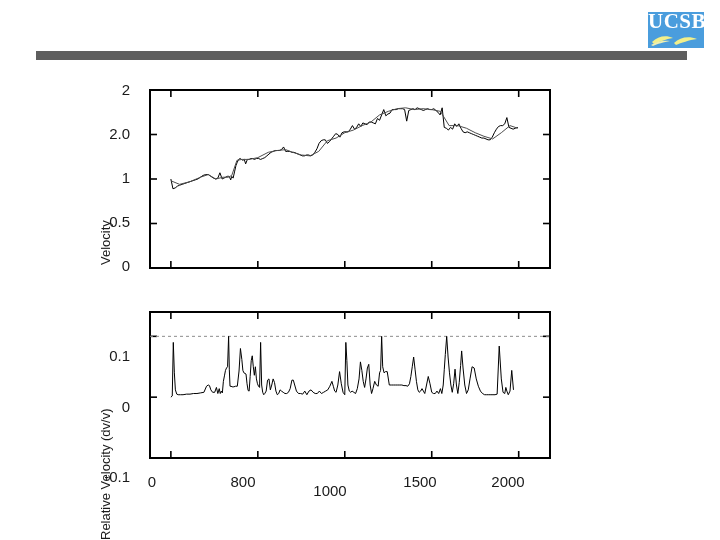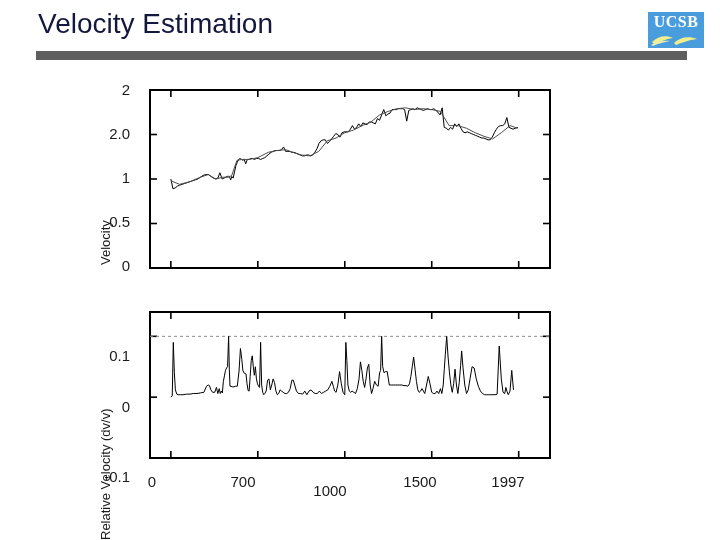--- a/index.html
+++ b/index.html
@@ -52,21 +52,21 @@
     overflow: hidden;
   }
   #ucsb-wordmark {
     position: absolute;
     left: 0;
     top: 0px;
     width: 56px;
     text-align: center;
     font-family: "Liberation Serif", serif;
     font-weight: bold;
-    font-size: 16px;
+    font-size: 21px;
     color: #ffffff;
     letter-spacing: 0.5px;
     line-height: 19px;
   }
   #ucsb-waves {
     position: absolute;
     left: 0;
     top: 19px;
     width: 56px;
     height: 17px;
@@ -109,21 +109,20 @@
   }
   .ytick-label { text-align: right; }
   .xtick-label { text-align: center; }
   svg { display: block; }
 </style>
 </head>
 <body>
 
 <div id="slide">
 
-  <div id="slide-title">Velocity Estimation</div>
   <div id="title-rule"></div>
 
   <div id="ucsb-logo">
     <div id="ucsb-wordmark">UCSB</div>
     <svg id="ucsb-waves" viewBox="0 0 56 17">
       <path d="M4 11 C10 5, 18 4, 25 7 C18 8, 11 11, 6 13 Z" fill="#f2ef8a"></path>
       <path d="M26 12 C32 6, 41 5, 49 8 C41 9, 33 12, 28 14 Z" fill="#f2ef8a"></path>
       <path d="M3 14 C9 10, 16 9, 22 10 C16 11, 9 13, 5 15 Z" fill="#eef0b4"></path>
     </svg>
   </div>
@@ -137,24 +136,24 @@
     <div class="tick-label ytick-label" style="left:20px; top:55px; width:50px;">2.0</div>
     <div class="tick-label ytick-label" style="left:20px; top:99px; width:50px;">1</div>
     <div class="tick-label ytick-label" style="left:20px; top:143px; width:50px;">0.5</div>
     <div class="tick-label ytick-label" style="left:20px; top:187px; width:50px;">0</div>
 
     <div class="tick-label ytick-label" style="left:20px; top:277px; width:50px;">0.1</div>
     <div class="tick-label ytick-label" style="left:20px; top:328px; width:50px;">0</div>
     <div class="tick-label ytick-label" style="left:14px; top:398px; width:56px;">-0.1</div>
 
     <div class="tick-label xtick-label" style="left:72px; top:403px; width:40px;">0</div>
-    <div class="tick-label xtick-label" style="left:163px; top:403px; width:40px;">700</div>
+    <div class="tick-label xtick-label" style="left:163px; top:403px; width:40px;">800</div>
     <div class="tick-label xtick-label" style="left:250px; top:403px; width:40px;margin-top:9px;">1000</div>
     <div class="tick-label xtick-label" style="left:340px; top:403px; width:40px;text-align:center;">1500</div>
-    <div class="tick-label xtick-label" style="left:428px; top:403px; width:40px;">1997</div>
+    <div class="tick-label xtick-label" style="left:428px; top:403px; width:40px;">2000</div>
 
     <svg id="plot-svg" width="600" height="450" viewBox="0 0 600 450">
 
       <g>
         <rect id="top-frame" x="90" y="20" width="400" height="178" fill="#ffffff" stroke="#000000" stroke-width="2"></rect>
         <g id="top-ticks" stroke="#000000" stroke-width="1.6">
             <line x1="110.86956521739131" y1="20" x2="110.86956521739131" y2="27"></line>
             <line x1="110.86956521739131" y1="198" x2="110.86956521739131" y2="191"></line>
             <line x1="197.82608695652175" y1="20" x2="197.82608695652175" y2="27"></line>
             <line x1="197.82608695652175" y1="198" x2="197.82608695652175" y2="191"></line>

